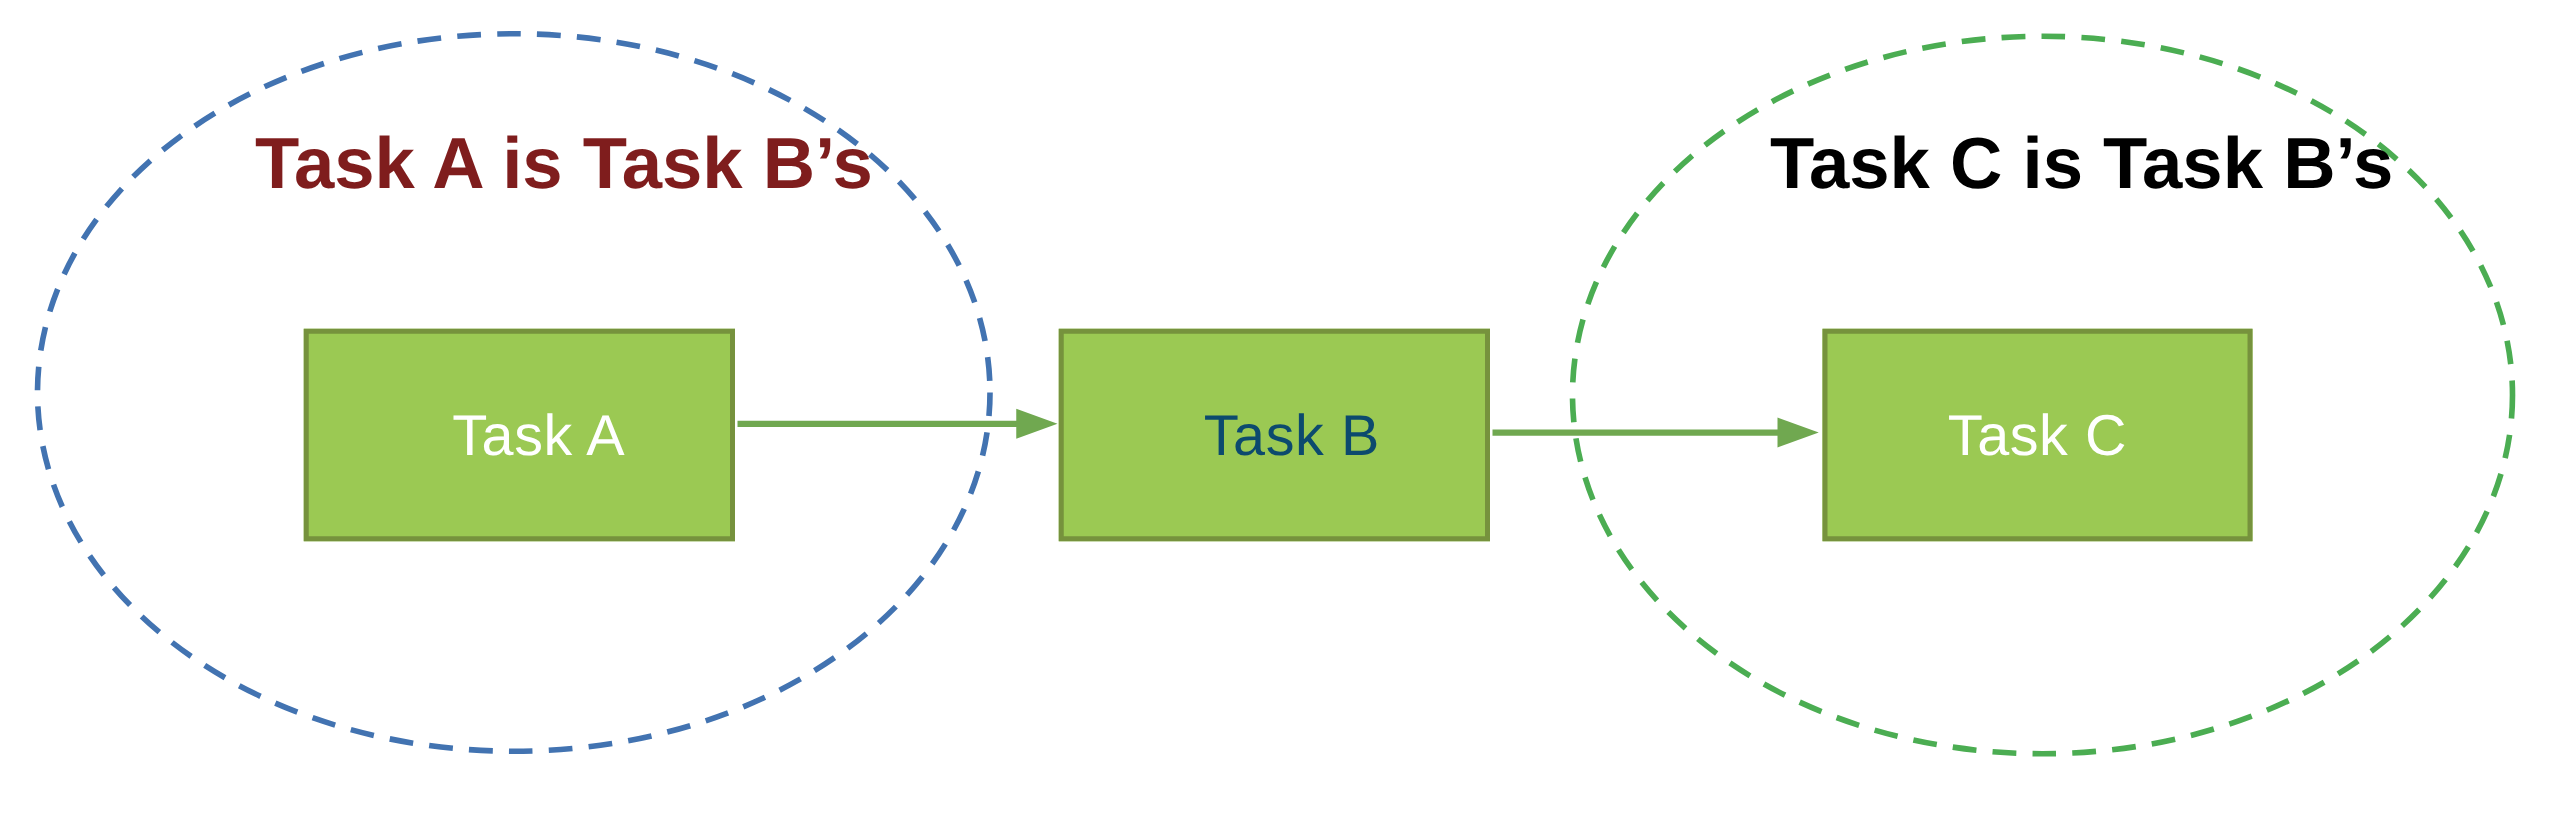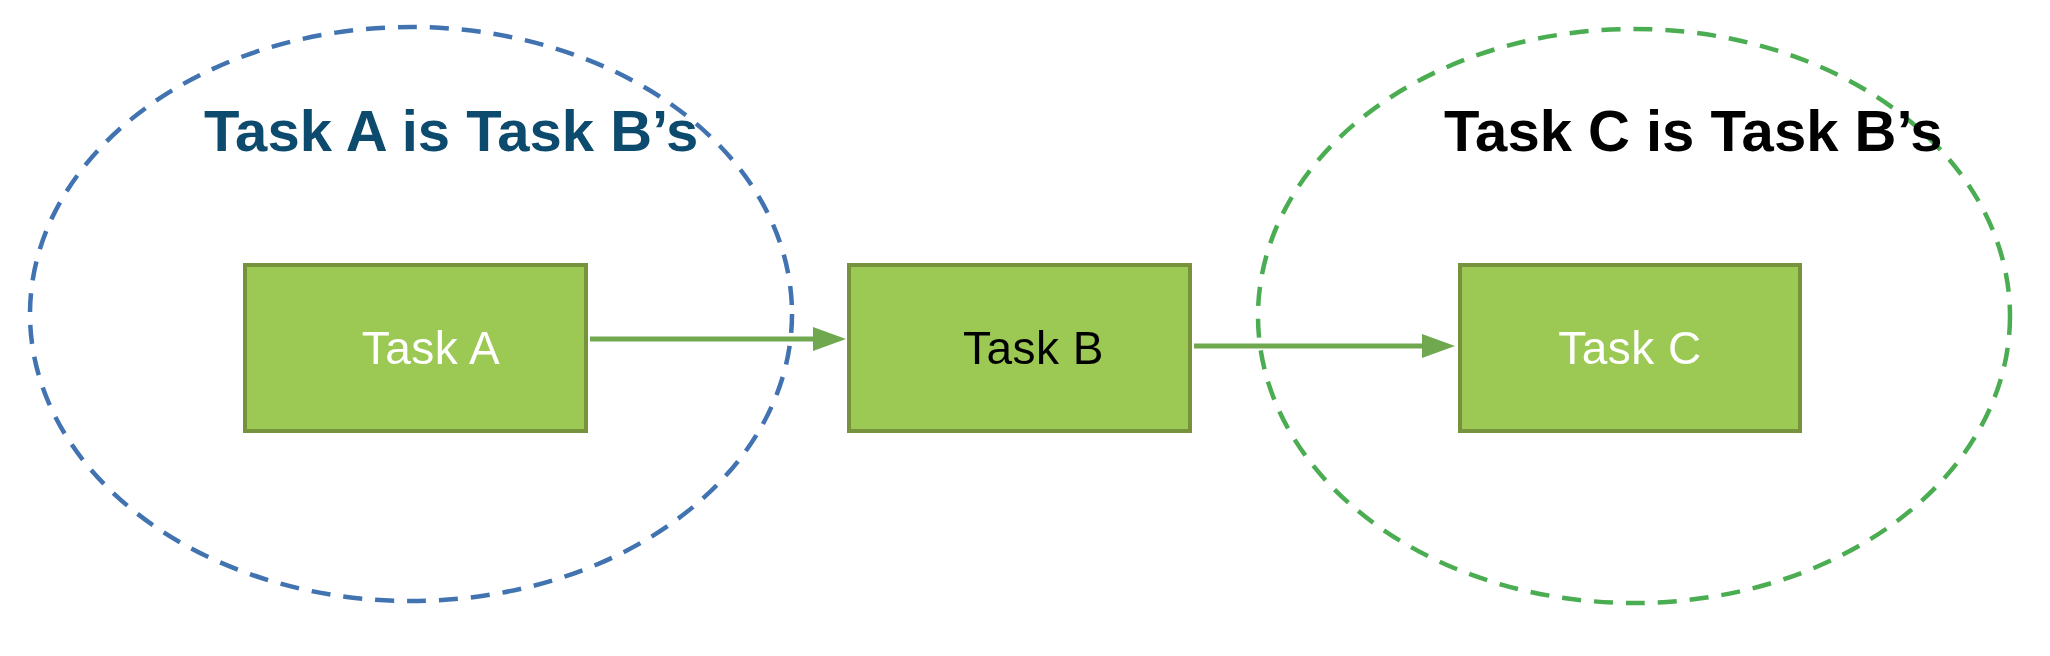--- a/index.html
+++ b/index.html
@@ -65,33 +65,33 @@
       <line x1="590" y1="339" x2="818" y2="339" stroke="#70A850" stroke-width="5"></line>
       <polygon points="846,339 813,327 813,351" fill="#70A850"></polygon>
     </g>
 
     <g>
       <line x1="1194" y1="346" x2="1427" y2="346" stroke="#70A850" stroke-width="5"></line>
       <polygon points="1455,346 1422,334 1422,358" fill="#70A850"></polygon>
     </g>
   </svg>
 
-  <div class="annotation left" style="color: #0c4a6e;">
+  <div class="annotation left" style="color: #7f1d1d;">
     <div>Task A is Task B’s</div>
   </div>
 
-  <div class="annotation right" style="color: rgb(0, 0, 0); margin-left: 28px;">
+  <div class="annotation right" style="color: rgb(0, 0, 0);">
     <div>Task C is Task B’s</div>
   </div>
 
   <div class="task-box box-a" style="background-color: rgb(155, 201, 83); border-color: rgb(118, 146, 61); color: rgb(255, 255, 255);">
     <span>Task A</span>
   </div>
 
-  <div class="task-box box-b" style="background-color: rgb(155, 201, 83); border-color: rgb(118, 146, 61); color: #000000; padding-left: 28px;">
+  <div class="task-box box-b" style="background-color: rgb(155, 201, 83); border-color: rgb(118, 146, 61); color: #0c4a6e; padding-left: 28px;">
     <span>Task B</span>
   </div>
 
   <div class="task-box box-c" style="background-color: rgb(155, 201, 83); border-color: rgb(118, 146, 61); color: rgb(255, 255, 255);">
     <span>Task C</span>
   </div>
 
 </div>
 
 </body></html>

